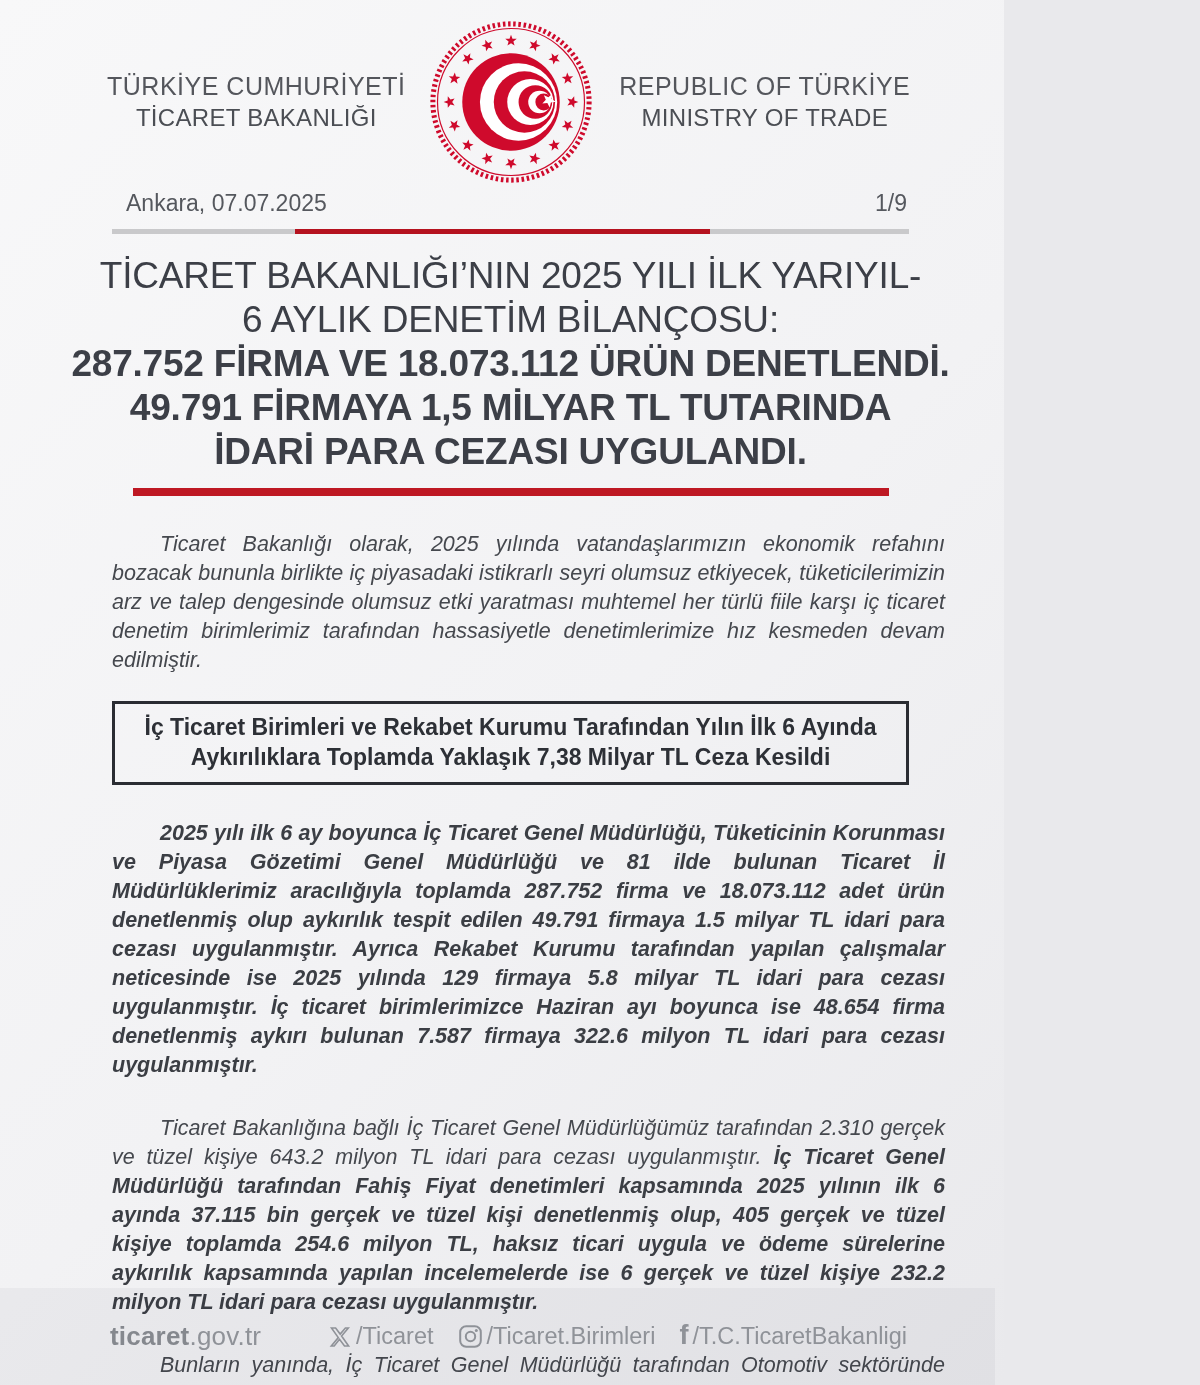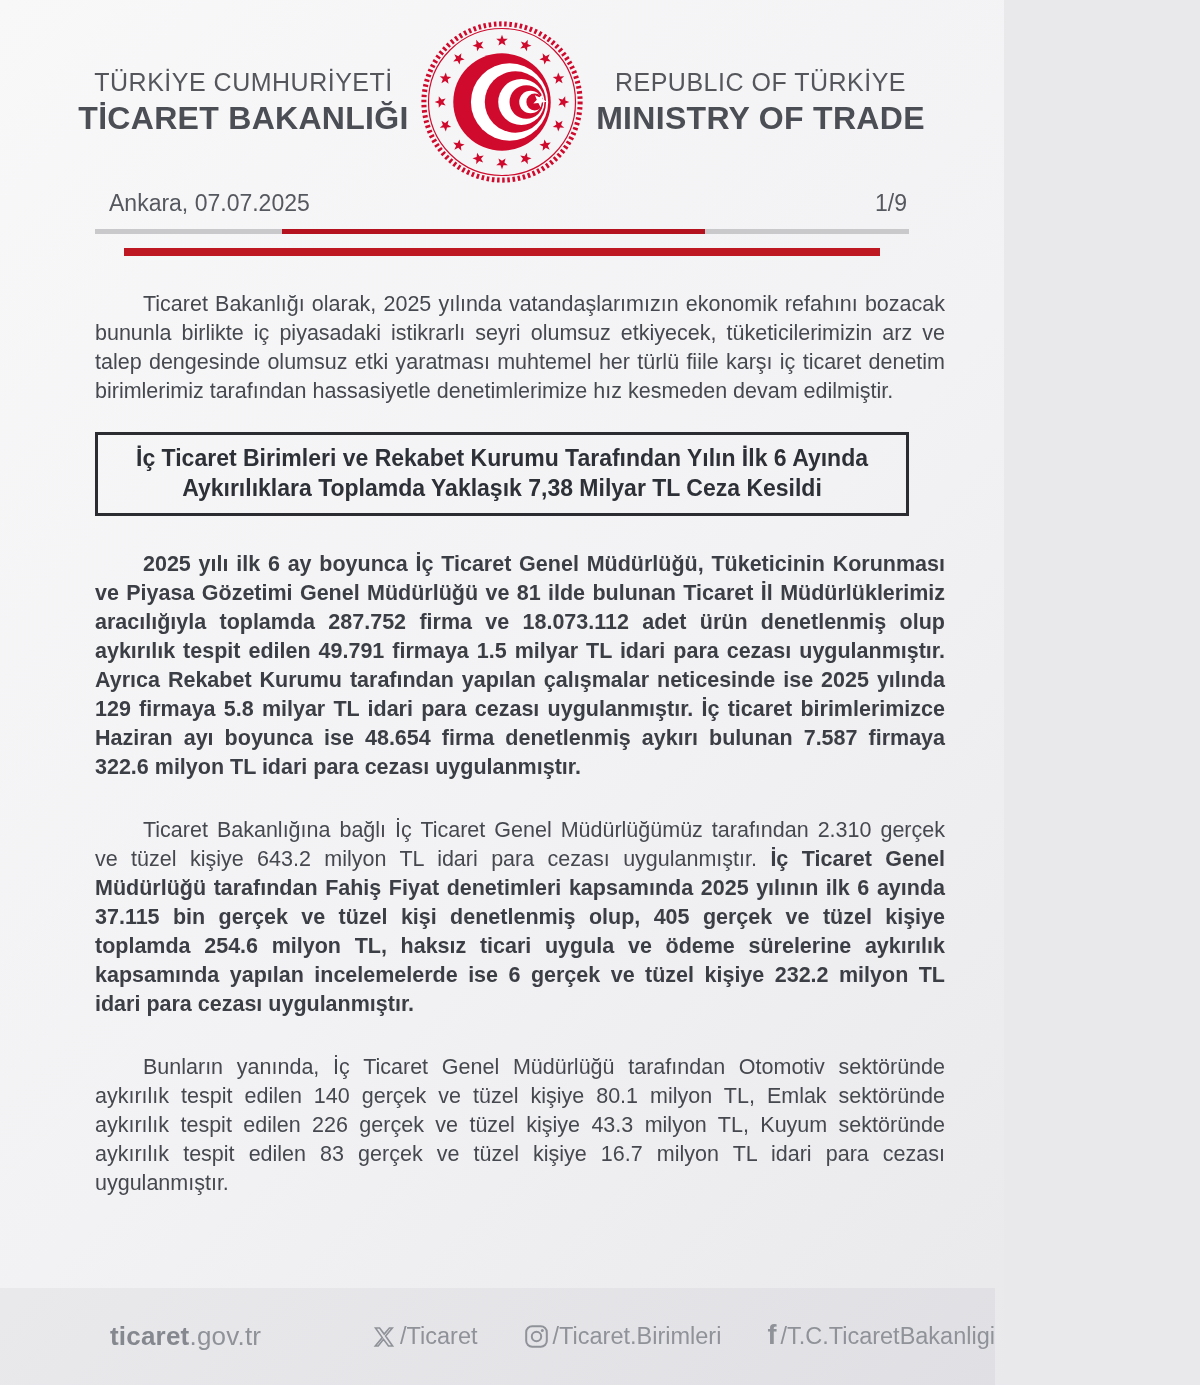--- a/index.html
+++ b/index.html
@@ -7,31 +7,32 @@
   body {
     font-family:"Liberation Sans", sans-serif;
     color:#44474d;
     background:#e9e9ec;
   }
   .page {
     position:relative;
     width:1004px; height:1385px;
     background:linear-gradient(135deg,#f8f8f9 0%,#f2f2f4 55%,#e9e9ec 100%);
     overflow:hidden;
+    padding-left:17px;
   }
   
   .header {
     display:grid;
     grid-template-columns:1fr 170px 1fr;
     align-items:center;
     padding:18px 70px 0 70px;
   }
   .header .side { text-align:center; color:#54565c; }
   .header .side .l1 { font-size:25px; font-weight:400; letter-spacing:.5px; }
-  .header .side .l2 { font-size:32px; font-weight:700; color:#4b4e54; letter-spacing:.3px; margin-top:3px; }
+  .header .side .l2 { font-size:24px; font-weight:400; color:#4b4e54; letter-spacing:.3px; margin-top:3px; }
   .emblem { width:168px; height:168px; display:block; margin:0 auto; }
   
   .meta {
     display:flex; justify-content:space-between; align-items:baseline;
     margin:4px 95px 12px 95px;
     padding-left:14px; padding-right:2px;
     color:#55585e; font-size:23px;
   }
   .divider {
     position:relative; margin:10px 95px 0 95px; height:5px;
@@ -43,20 +44,21 @@
   .title div { font-size:37px; line-height:44px; letter-spacing:-.2px; }
   .title .reg { font-weight:400; }
   .title .bold { font-weight:700; }
   .title-underline { width:756px; height:8px; background:#be1823; margin:14px auto 0 auto; }
   
   .para {
     margin:34px 59px 0 95px;
     font-size:21.5px; line-height:29px;
     text-align:justify; text-indent:48px;
     color:#45484e;
+    font-style:italic;
   }
   .para.bold { font-weight:700; color:#3b3e44; }
   .para .boldrun { font-weight:700; color:#3b3e44; }
   .kbox {
     margin:26px 95px 0 95px;
     border:3px solid #2a2c32;
     padding:8px 16px 10px 16px;
     text-align:center;
     font-size:23px; font-weight:700; line-height:30px;
     color:#2d3036;
@@ -64,21 +66,21 @@
   }
   
   .footer {
     position:absolute; left:0; right:9px; bottom:0; height:97px;
     display:flex; align-items:center;
     color:#8f9298;
     background:rgba(32,36,48,0.04);
   }
   .site { margin-left:110px; font-size:26px; letter-spacing:.2px; }
   .site b { font-weight:700; color:#85888e; }
-  .socials { margin-left:auto; display:flex; gap:46px; align-items:center; }
+  .socials { margin-left:auto; margin-right:88px; display:flex; gap:24px; align-items:center; }
   .social { display:flex; align-items:center; gap:4px; font-size:23.5px; white-space:nowrap; }
   .social svg { display:block; }
   .fb-f { font-size:27px; font-weight:700; line-height:1; position:relative; top:-1px; }
 </style>
 </head>
 <body>
 
 <div class="page">
 
   <div class="header">
@@ -127,20 +129,27 @@
   </div>
 
   <div class="meta">
     <span>Ankara, 07.07.2025</span>
     <span>1/9</span>
   </div>
   <div class="divider">
     <span class="red"></span>
   </div>
 
+  <div class="title">
+    <div class="reg">TİCARET BAKANLIĞI’NIN 2025 YILI İLK YARIYIL-</div>
+    <div class="reg">6 AYLIK DENETİM BİLANÇOSU:</div>
+    <div class="bold">287.752 FİRMA VE 18.073.112 ÜRÜN DENETLENDİ.</div>
+    <div class="bold">49.791 FİRMAYA 1,5 MİLYAR TL TUTARINDA</div>
+    <div class="bold">İDARİ PARA CEZASI UYGULANDI.</div>
+  </div>
   <div class="title-underline"></div>
 
   <p class="para">Ticaret Bakanlığı olarak, 2025 yılında vatandaşlarımızın ekonomik refahını bozacak bununla birlikte iç piyasadaki istikrarlı seyri olumsuz etkiyecek, tüketicilerimizin arz ve talep dengesinde olumsuz etki yaratması muhtemel her türlü fiile karşı iç ticaret denetim birimlerimiz tarafından hassasiyetle denetimlerimize hız kesmeden devam edilmiştir.</p>
 
   <div class="kbox">İç Ticaret Birimleri ve Rekabet Kurumu Tarafından Yılın İlk 6 Ayında Aykırılıklara Toplamda Yaklaşık 7,38 Milyar TL Ceza Kesildi</div>
 
   <p class="para bold">2025 yılı ilk 6 ay boyunca İç Ticaret Genel Müdürlüğü, Tüketicinin Korunması ve Piyasa Gözetimi Genel Müdürlüğü ve 81 ilde bulunan Ticaret İl Müdürlüklerimiz aracılığıyla toplamda 287.752 firma ve 18.073.112 adet ürün denetlenmiş olup aykırılık tespit edilen 49.791 firmaya 1.5 milyar TL idari para cezası uygulanmıştır. Ayrıca Rekabet Kurumu tarafından yapılan çalışmalar neticesinde ise 2025 yılında 129 firmaya 5.8 milyar TL idari para cezası uygulanmıştır. İç ticaret birimlerimizce Haziran ayı boyunca ise 48.654 firma denetlenmiş aykırı bulunan 7.587 firmaya 322.6 milyon TL idari para cezası uygulanmıştır.</p>
 
 
   <p class="para"><span>Ticaret Bakanlığına bağlı İç Ticaret Genel Müdürlüğümüz tarafından 2.310 gerçek ve tüzel kişiye 643.2 milyon TL idari para cezası uygulanmıştır. </span><span class="boldrun">İç Ticaret Genel Müdürlüğü tarafından Fahiş Fiyat denetimleri kapsamında 2025 yılının ilk 6 ayında 37.115 bin gerçek ve tüzel kişi denetlenmiş olup, 405 gerçek ve tüzel kişiye toplamda 254.6 milyon TL, haksız ticari uygula ve ödeme sürelerine aykırılık kapsamında yapılan incelemelerde ise 6 gerçek ve tüzel kişiye 232.2 milyon TL idari para cezası uygulanmıştır.</span></p>

